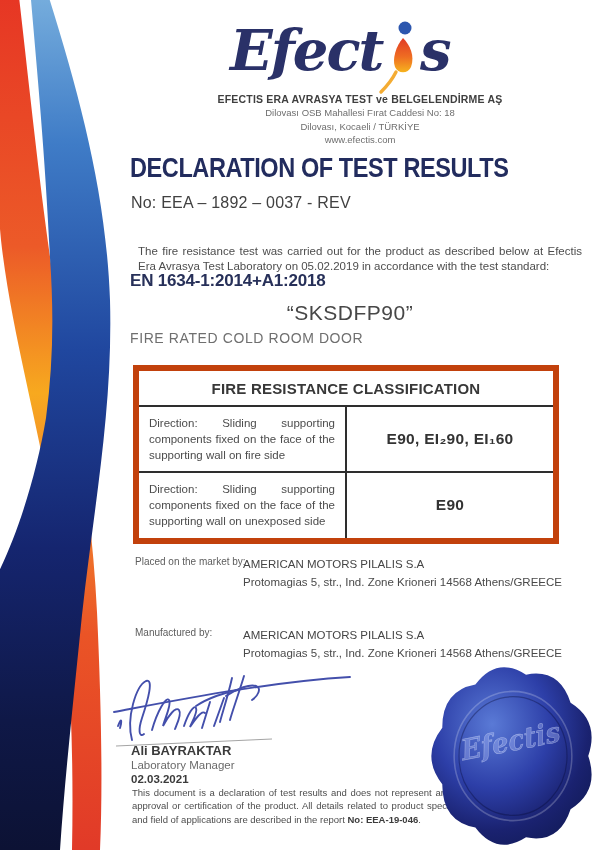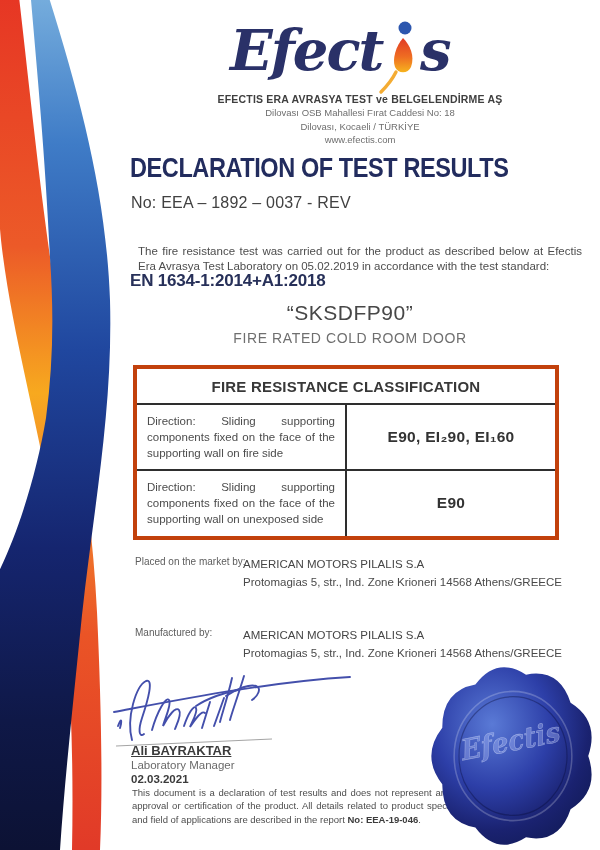--- a/index.html
+++ b/index.html
@@ -16,36 +16,36 @@
   
   .title{
     left:130px;top:152px;font-size:28px;font-weight:bold;color:#222c5e;
     letter-spacing:-.5px;white-space:nowrap;
     transform:scaleX(.84);transform-origin:left top;
   }
   .docno{left:131px;top:194px;font-size:16px;color:#414141;letter-spacing:.2px;}
   .intro{left:130px;top:236px;width:444px;font-size:11.5px;line-height:1.32;color:#4d4d4d;text-align:justify;}
   .standard{left:130px;top:271px;font-size:17px;font-weight:bold;color:#273059;letter-spacing:-.2px;}
   .product-code{left:130px;top:301px;width:440px;text-align:center;font-size:21px;color:#474747;letter-spacing:.5px;}
-  .product-name{left:130px;top:330px;width:440px;text-align:center;font-size:14px;color:#6f6f6f;letter-spacing:.6px;}
+  .product-name{left:130px;top:330px;width:440px;text-align:left;font-size:14px;color:#6f6f6f;letter-spacing:.6px;}
   
   .clas-table{
     left:133px;top:365px;width:426px;border-collapse:collapse;
-    border:4px solid #c2410c;table-layout:fixed;
+    border:6px solid #c2410c;table-layout:fixed;
   }
   .clas-table th,.clas-table td{border:2px solid #2e2e2e;}
   .clas-table th{height:32px;font-size:15px;color:#383838;letter-spacing:.2px;text-align:center;}
   .cell-desc{width:272px;padding:8px 10px;font-size:11.5px;line-height:1.4;color:#4c4c4c;text-align:justify;height:43px;vertical-align:middle;}
   .cell-val{padding:0;font-size:15.5px;font-weight:bold;color:#333;text-align:center;vertical-align:middle;letter-spacing:.3px;}
   
   .party-label{font-size:10px;color:#5d5d5d;}
   .party-value{font-size:11.5px;color:#4a4a4a;line-height:1.6;}
   .party-company{color:#454545;}
   
-  .sig-name{left:131px;top:743px;font-size:13px;font-weight:bold;color:#3b3b3b;text-decoration:underline;}
+  .sig-name{left:131px;top:743px;font-size:13px;font-weight:bold;color:#3b3b3b;}
   .sig-role{left:131px;top:759px;font-size:11.5px;color:#6a6a6a;}
   .sig-date{left:131px;top:773px;font-size:11.5px;font-weight:bold;color:#3b3b3b;}
   
   .footer-text{left:132px;top:786px;width:352px;font-size:9.5px;line-height:1.42;color:#4d4d4d;text-align:justify;}
   .footer-text b{color:#3c3c3c;}
 </style>
 </head>
 <body>
 
 <div class="page">

